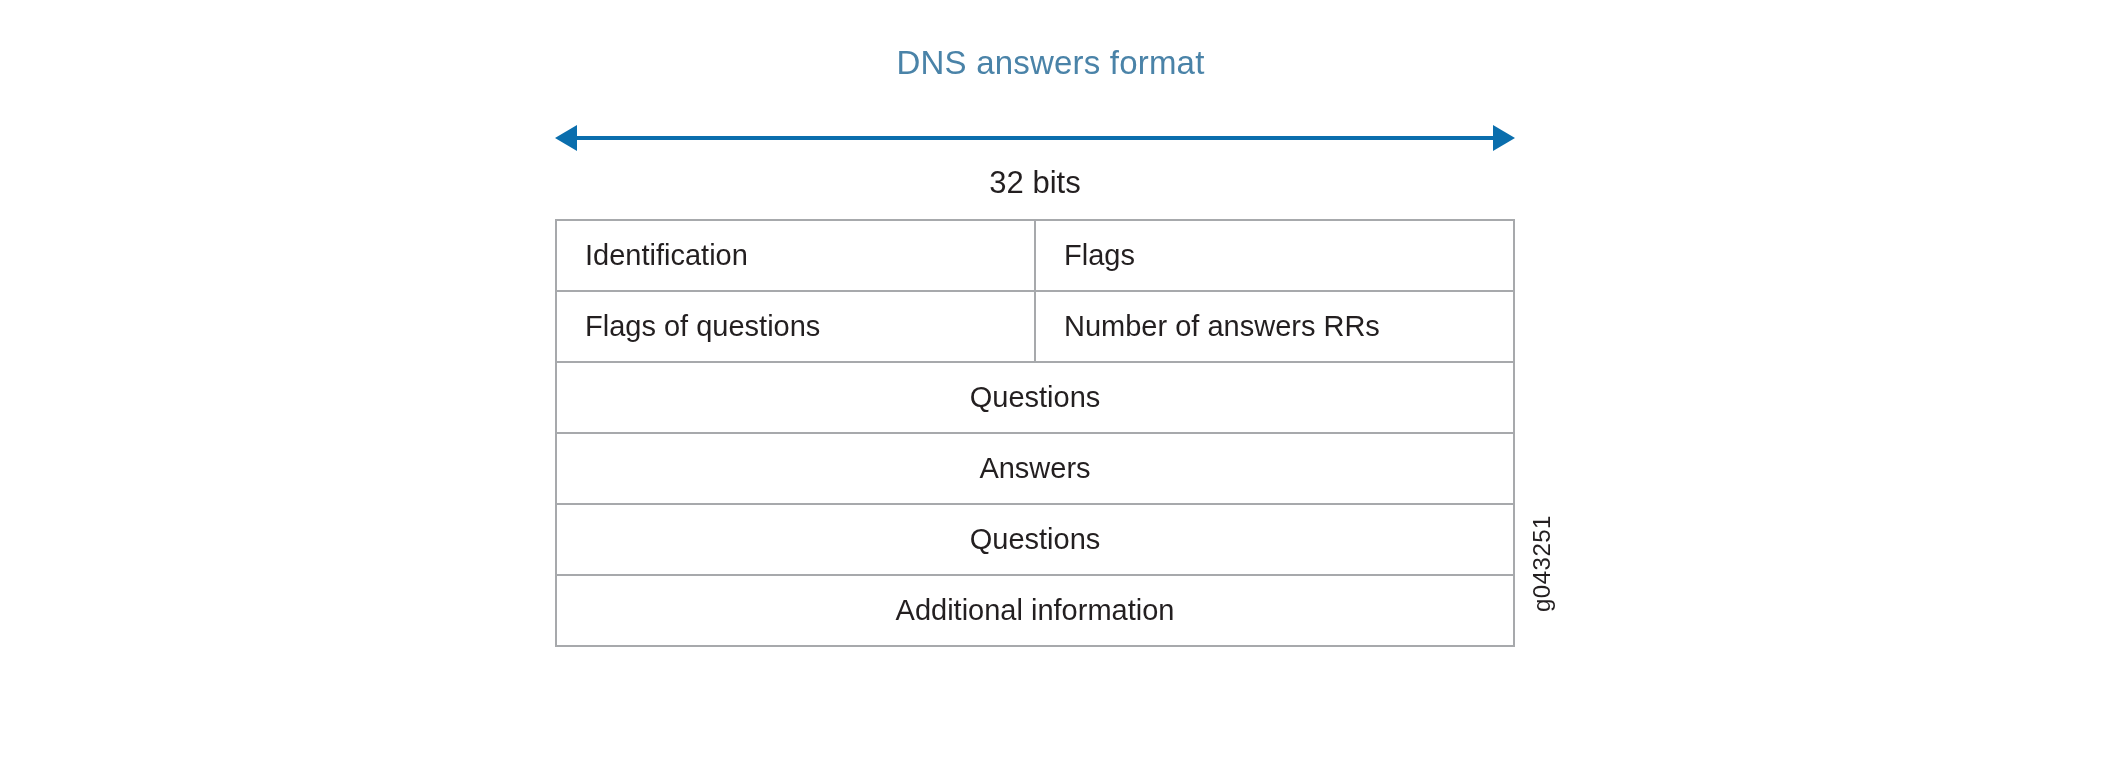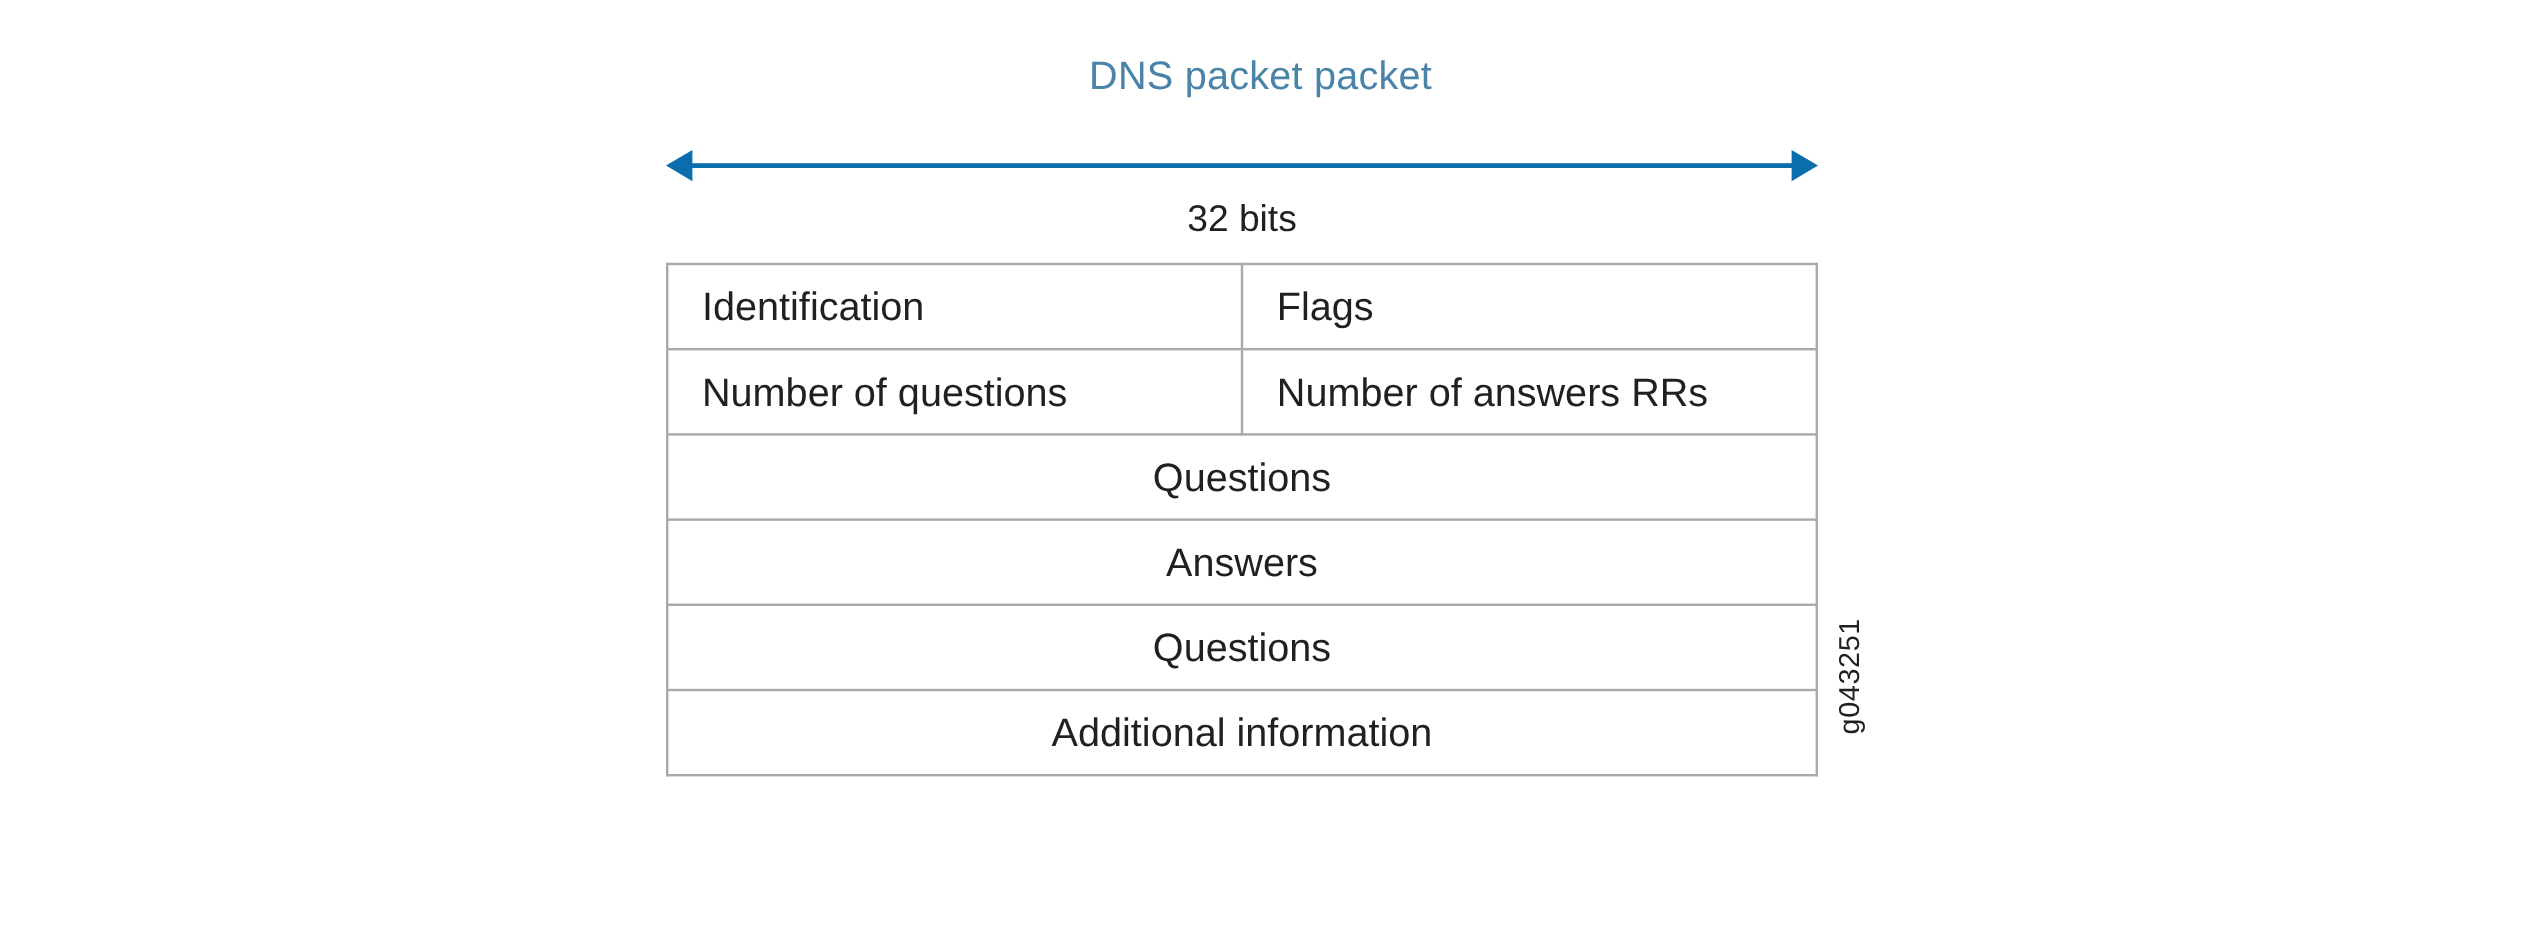--- a/index.html
+++ b/index.html
@@ -83,21 +83,21 @@
     position: absolute;
     left: 555px;
     top: 219px;
     width: 960px;
     border-collapse: collapse;
     table-layout: fixed;
   }
   .packet-table td {
     border: 2px solid #a7a9ac;
     height: 69px;
-    font-size: 33px;
+    font-size: 29px;
     color: #231f20;
     padding: 0 0 0 28px;
     vertical-align: middle;
     white-space: nowrap;
   }
   .packet-table td.full {
     text-align: center;
     padding: 0;
   }
 
@@ -113,40 +113,40 @@
     white-space: nowrap;
     letter-spacing: 0.5px;
   }
 </style>
 </head>
 <body>
 
 <div id="canvas">
 
   <div class="diagram-title">
-    <span class="title-shift">DNS packet packet</span>
+    <span class="title-shift">DNS answers format</span>
   </div>
 
   <div class="arrow-row" style="left:555px; top:118px; width:960px;">
     <div class="arrow-head left" style="left:0;"></div>
     <div class="arrow-line" style="left:20px; width:920px;"></div>
     <div class="arrow-head right" style="right:0;"></div>
     <div class="arrow-label" style="left:50%; transform:translate(-50%,-50%);">32 bits</div>
   </div>
 
 
 
   <table class="packet-table">
     <tbody>
         <tr>
       <td>Identification</td>
       <td>Flags</td>
     </tr>
     <tr>
-      <td>Number of questions</td>
+      <td>Flags of questions</td>
       <td>Number of answers RRs</td>
     </tr>
     <tr>
       <td class="full" colspan="2">Questions</td>
     </tr>
     <tr>
       <td class="full" colspan="2">Answers</td>
     </tr>
     <tr>
       <td class="full" colspan="2">Questions</td>

